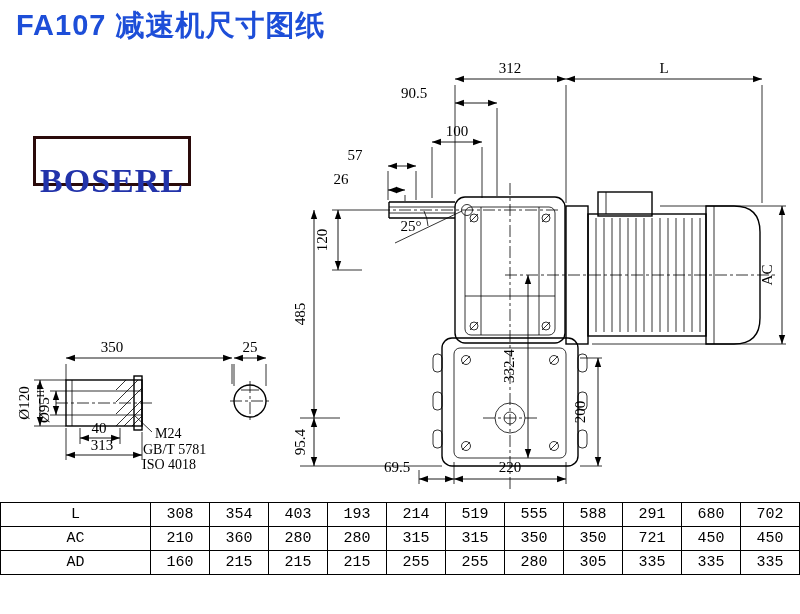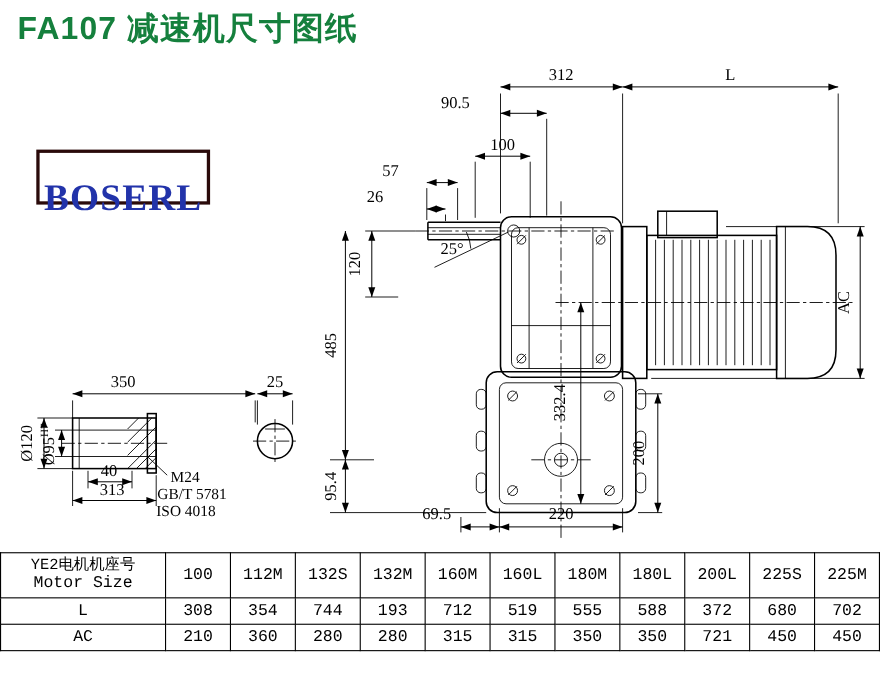--- a/index.html
+++ b/index.html
@@ -1,19 +1,19 @@
 <!DOCTYPE html>
 <html><head>
 <meta charset="utf-8">
 <style>
   html,body { margin:0; padding:0; background:#fff; }
   .page { position:relative; width:800px; height:614px; background:#ffffff; overflow:hidden;
           font-family:"Liberation Sans", sans-serif; }
   .title { position:absolute; left:16px; top:6px; margin:0; font-size:29px; font-weight:bold;
-           color:#15803d; letter-spacing:1px; font-family:"Liberation Sans", sans-serif; }
+           color:#1d4ed8; letter-spacing:1px; font-family:"Liberation Sans", sans-serif; }
   .logo { position:absolute; left:33px; top:136px; width:152px; height:44px;
           border:3px solid #2a0a0a; background:#fff; display:flex; align-items:center; justify-content:center; }
   .logo span { font-family:"Liberation Serif", serif; font-weight:bold; font-size:34px;
                color:#2233aa; letter-spacing:1px;margin-top:39px; }
   svg.drawing { position:absolute; left:0; top:0; }
   svg .ol { fill:none; stroke:#000; stroke-width:1.4; }
   svg .tl { fill:none; stroke:#000; stroke-width:0.8; }
   svg .dim { fill:none; stroke:#000; stroke-width:0.9; }
   svg .cl { fill:none; stroke:#000; stroke-width:0.8; stroke-dasharray:12 3 3 3; }
   svg text.d { font-family:"Liberation Serif", serif; font-size:15px; fill:#000; }
@@ -248,60 +248,57 @@
         <col>
         <col>
         <col>
         <col>
         <col>
         <col>
         <col>
     </colgroup>
     <tbody>
       <tr>
-        <th>
-          <div class="hdr-cn">YE2电机机座号</div>
-          <div class="hdr-en">Motor Size</div>
-        </th>
-        <th>100</th>
-        <th>112M</th>
-        <th>132S</th>
-        <th>132M</th>
-        <th>160M</th>
-        <th>160L</th>
-        <th>180M</th>
-        <th>180L</th>
-        <th>200L</th>
-        <th>225S</th>
-        <th>225M</th>
-      </tr>
-      <tr>
         <td>L</td>
         <td>308</td>
         <td>354</td>
-        <td>744</td>
+        <td>403</td>
         <td>193</td>
-        <td>712</td>
+        <td>214</td>
         <td>519</td>
         <td>555</td>
         <td>588</td>
-        <td>372</td>
+        <td>291</td>
         <td>680</td>
         <td>702</td>
       </tr>
       <tr>
         <td>AC</td>
         <td>210</td>
         <td>360</td>
         <td>280</td>
         <td>280</td>
         <td>315</td>
         <td>315</td>
         <td>350</td>
         <td>350</td>
         <td>721</td>
         <td>450</td>
         <td>450</td>
       </tr>
+      <tr>
+        <td>AD</td>
+        <td>160</td>
+        <td>215</td>
+        <td>215</td>
+        <td>215</td>
+        <td>255</td>
+        <td>255</td>
+        <td>280</td>
+        <td>305</td>
+        <td>335</td>
+        <td>335</td>
+        <td>335</td>
+      </tr>
     </tbody>
   </table>
 
 </div>
 
 </body></html>

